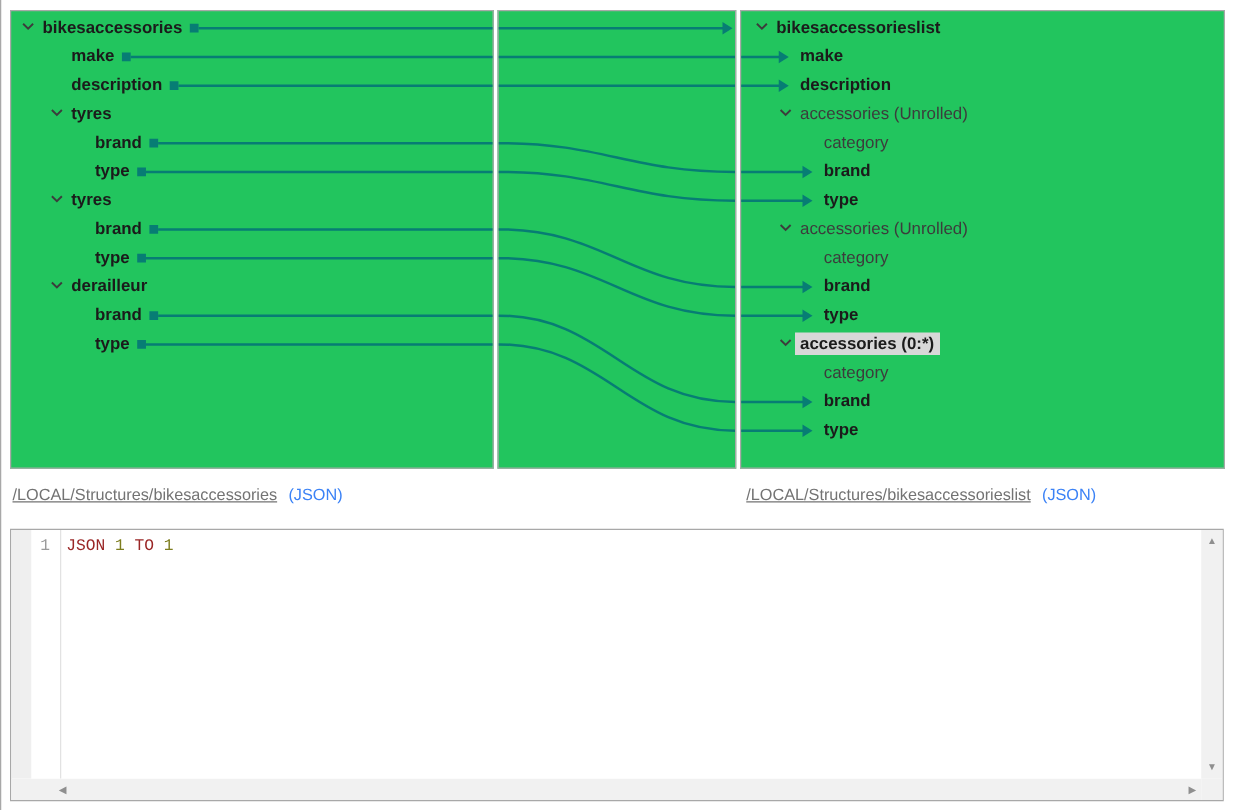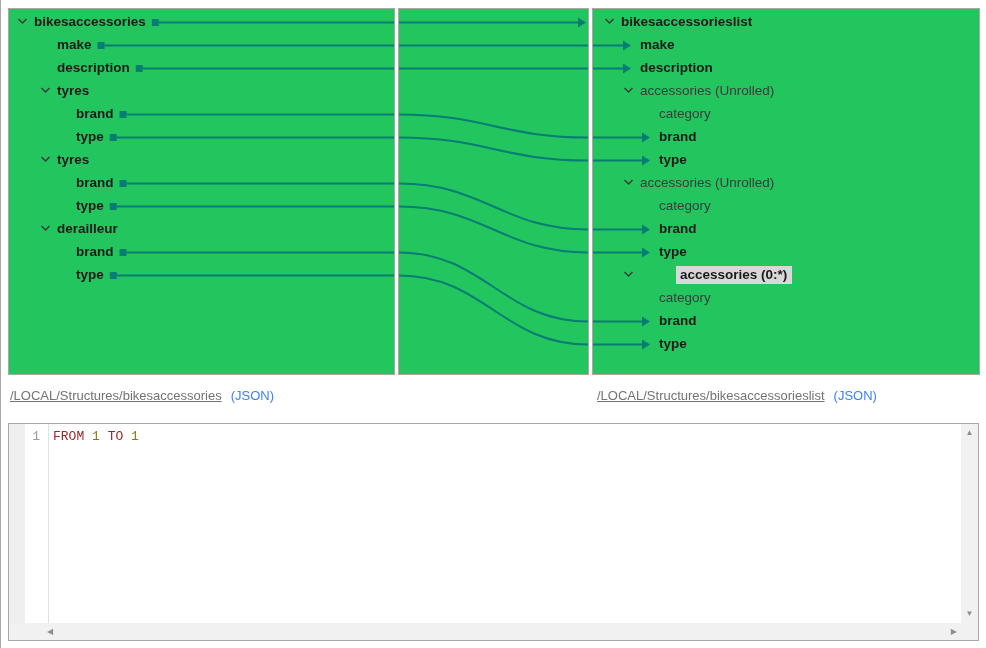--- a/index.html
+++ b/index.html
@@ -173,21 +173,21 @@
           <span class="lbl r">category</span>
         </div>
         <div class="row" style="padding-left: 49px;">
           <span class="chev"></span>
           <span class="lbl b">brand</span>
         </div>
         <div class="row" style="padding-left: 49px;">
           <span class="chev"></span>
           <span class="lbl b">type</span>
         </div>
-        <div class="row" style="padding-left: 30px; gap: 40px;">
+        <div class="row" style="padding-left: 30px;">
           <span class="chev">
             <svg width="11" height="7" viewBox="0 0 11 7">
               <polyline points="1.5,1 5.5,5 9.5,1" fill="none" stroke="#3c3c3c" stroke-width="1.5"></polyline>
             </svg>
           </span>
           <span class="lbl b sel">accessories (0:*)</span>
         </div>
         <div class="row" style="padding-left: 49px;">
           <span class="chev"></span>
           <span class="lbl r">category</span>
@@ -254,21 +254,21 @@
     <a class="srclink" href="#">/LOCAL/Structures/bikesaccessories</a><span class="fmt">(JSON)</span>
   </div>
   <div class="srclink-row" id="link-right">
     <a class="srclink" href="#">/LOCAL/Structures/bikesaccessorieslist</a><span class="fmt">(JSON)</span>
   </div>
 
   <div id="editor">
     <div id="editor-content">
       <div class="gutter-bg"></div>
       <div class="numcol">1</div>
-      <div class="codecol" id="code-line"><span class="tok" style="color: rgb(154, 38, 38);">FROM </span><span class="tok" style="color: rgb(125, 125, 31);">1</span><span class="tok" style="color: rgb(154, 38, 38);"> TO </span><span class="tok" style="color: rgb(125, 125, 31);">1</span></div>
+      <div class="codecol" id="code-line"><span class="tok" style="color: rgb(154, 38, 38);">JSON </span><span class="tok" style="color: rgb(125, 125, 31);">1</span><span class="tok" style="color: rgb(154, 38, 38);"> TO </span><span class="tok" style="color: rgb(125, 125, 31);">1</span></div>
     </div>
     <div class="vscroll">
       <span class="sbtn">▲</span>
       <span class="sbtn">▼</span>
     </div>
     <div class="hscroll">
       <span class="sbtn pad-left">◀</span>
       <span class="sbtn">▶</span>
     </div>
     <div class="corner"></div>

